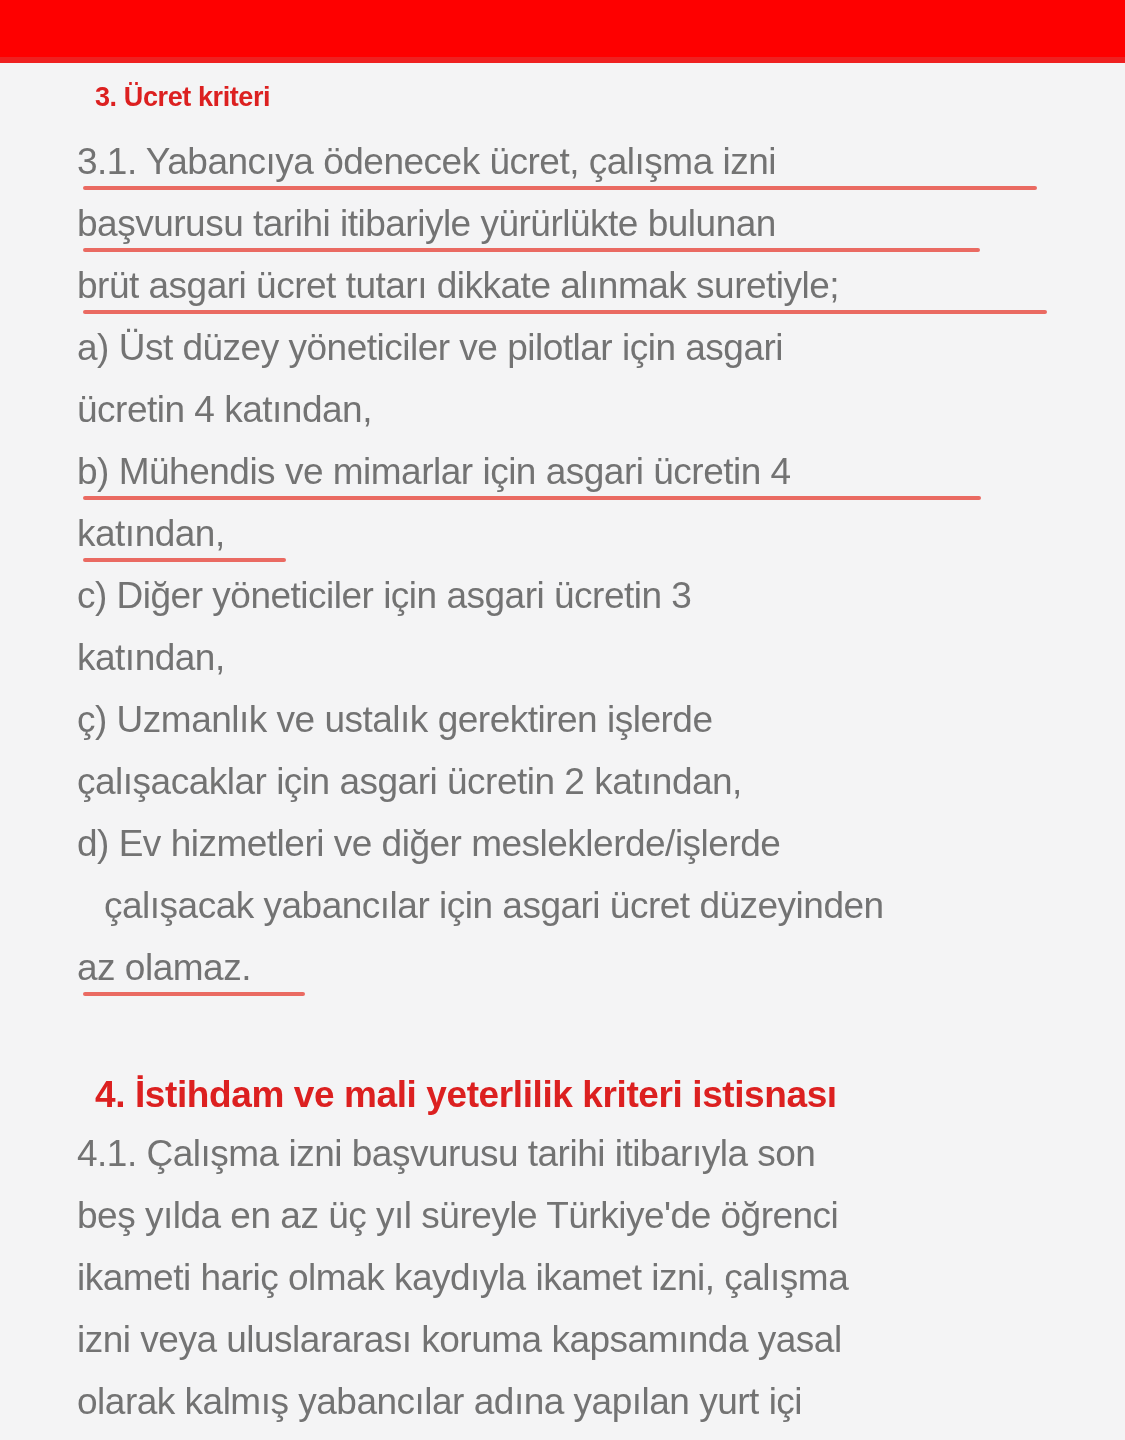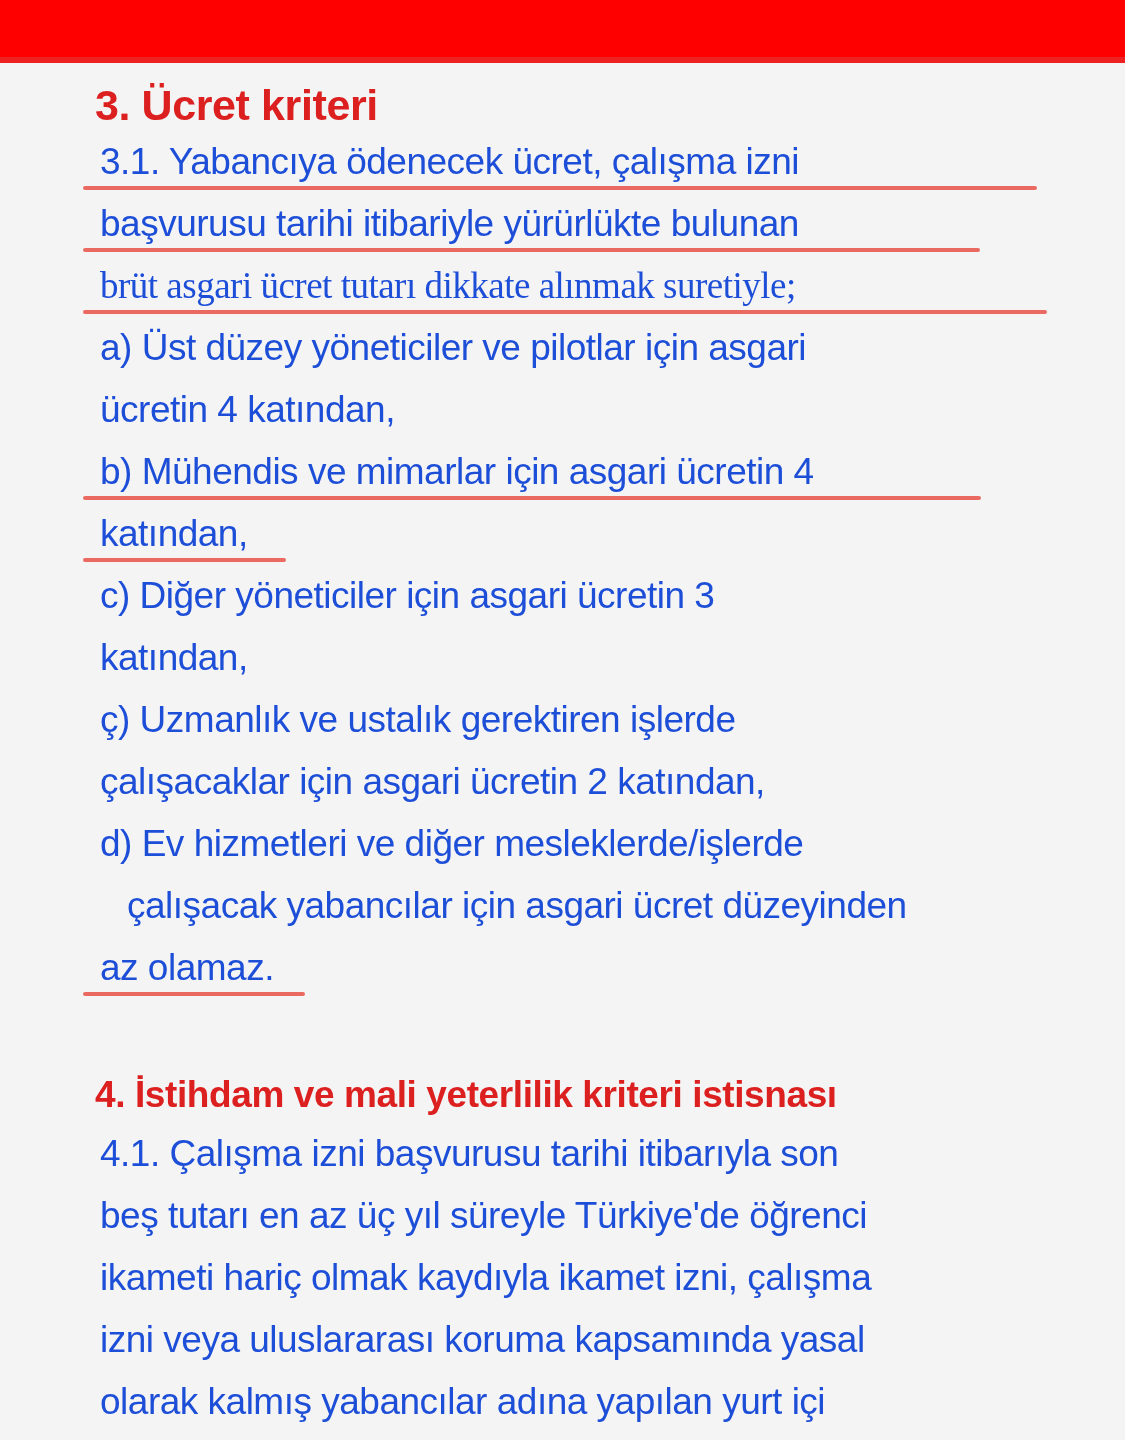--- a/index.html
+++ b/index.html
@@ -37,42 +37,42 @@
   }
   .content {
     position: absolute;
     top: 63px;
     left: 0;
     width: 1125px;
   }
   .heading {
     color: #dc2020;
     font-weight: bold;
-    font-size: 43px;
+    font-size: 27px;
     letter-spacing: -0.4px;
     line-height: 1.0;
     margin: 0;
     padding: 0;
     white-space: nowrap;
   }
   .h3 {
     position: absolute;
     left: 95px;
     top: 21px;
   }
   .h4 {
     position: absolute;
     left: 95px;
     top: 1013px;
     font-size: 37px;
   }
   .line {
     position: absolute;
-    left: 100px;
-    color: #1d4ed8;
+    left: 77px;
+    color: #737373;
     font-size: 37px;
     line-height: 1.0;
     letter-spacing: -0.5px;
     white-space: nowrap;
   }
   .ul {
     position: absolute;
     height: 4px;
     background: #ea6a62;
     border-radius: 2px;
@@ -89,21 +89,21 @@
   <div class="content">
 
     <div class="heading h3">3. Ücret kriteri</div>
 
     <div class="line" style="top:80px;">3.1. Yabancıya ödenecek ücret, çalışma izni</div>
     <div class="ul" style="left:83px; top:123px; width:954px;"></div>
 
     <div class="line" style="top:142px;">başvurusu tarihi itibariyle yürürlükte bulunan</div>
     <div class="ul" style="left:83px; top:185px; width:897px;"></div>
 
-    <div class="line" style="top:204px;font-family:Liberation Serif, serif;">brüt asgari ücret tutarı dikkate alınmak suretiyle;</div>
+    <div class="line" style="top:204px;">brüt asgari ücret tutarı dikkate alınmak suretiyle;</div>
     <div class="ul" style="left:83px; top:247px; width:964px;"></div>
 
     <div class="line" style="top:266px;"> a) Üst düzey yöneticiler ve pilotlar için asgari</div>
 
     <div class="line" style="top:328px;">ücretin 4 katından,</div>
 
     <div class="line" style="top:390px;text-align:right;"> b) Mühendis ve mimarlar için asgari ücretin 4</div>
     <div class="ul" style="left:83px; top:433px; width:898px;"></div>
 
     <div class="line" style="top:452px;">katından,</div>
@@ -120,19 +120,19 @@
     <div class="line" style="top:762px;"> d) Ev hizmetleri ve diğer mesleklerde/işlerde</div>
 
     <div class="line" style="top:824px;margin-left:27px;">çalışacak yabancılar için asgari ücret düzeyinden</div>
 
     <div class="line" style="top:886px;">az olamaz.</div>
     <div class="ul" style="left:83px; top:929px; width:222px;"></div>
 
     <div class="heading h4">4. İstihdam ve mali yeterlilik kriteri istisnası</div>
 
     <div class="line" style="top:1072px;">4.1. Çalışma izni başvurusu tarihi itibarıyla son</div>
-    <div class="line" style="top:1134px;">beş tutarı en az üç yıl süreyle Türkiye'de öğrenci</div>
+    <div class="line" style="top:1134px;">beş yılda en az üç yıl süreyle Türkiye'de öğrenci</div>
     <div class="line" style="top:1196px;">ikameti hariç olmak kaydıyla ikamet izni, çalışma</div>
     <div class="line" style="top:1258px;text-align:right;">izni veya uluslararası koruma kapsamında yasal</div>
     <div class="line" style="top:1320px;">olarak kalmış yabancılar adına yapılan yurt içi</div>
 
   </div>
 </div>
 
 </body></html>

